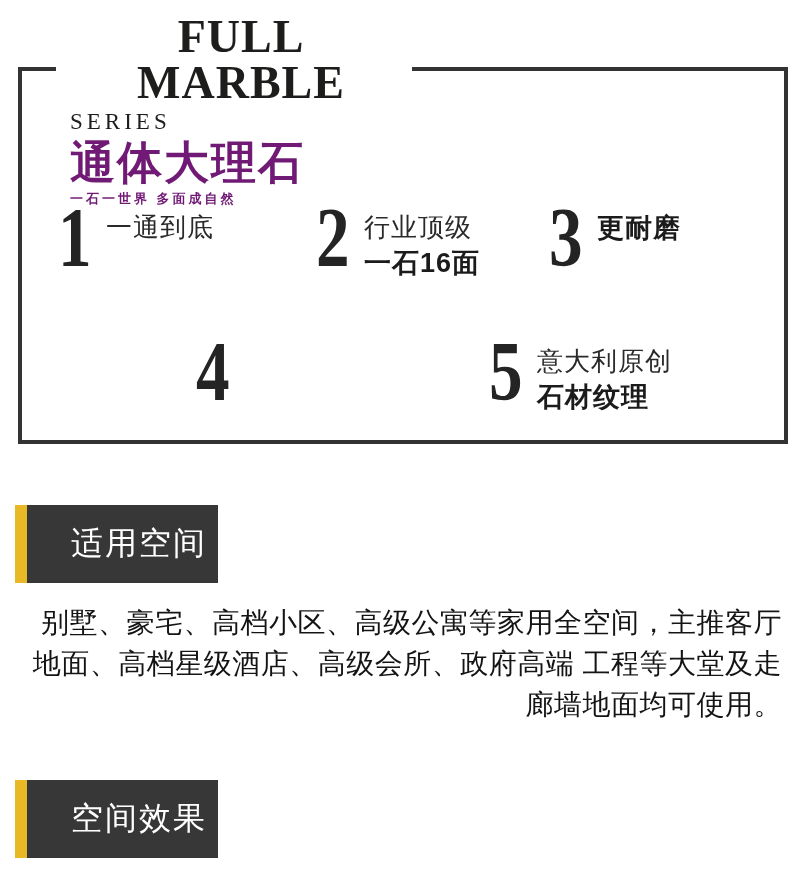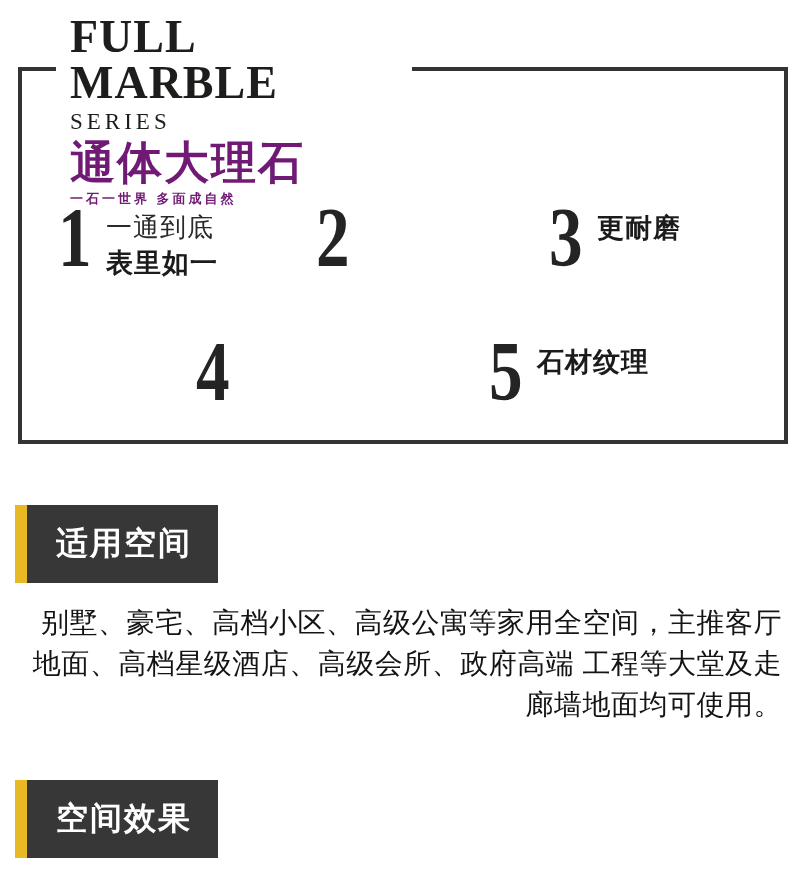--- a/index.html
+++ b/index.html
@@ -23,21 +23,21 @@
     border:4px solid var(--border-dark);
   }
 
   
   .brand{
     position:absolute;left:56px;top:10px;width:356px;
     background:#fff;z-index:2;padding:4px 0 6px 14px;
   }
   .title-en{
     font-family:"Liberation Serif", serif;font-weight:700;
-    font-size:46px;line-height:1.0;letter-spacing:1px;color:#1d1d1b;
+    font-size:46px;line-height:1.0;letter-spacing:1px;color:#1d1d1b;text-align:center;
   }
   .subtitle-en{
     font-family:"Liberation Serif", serif;font-weight:400;
     font-size:23px;line-height:1.1;letter-spacing:4px;color:#1d1d1b;
     margin-top:3px;
   }
   .title-zh{
     font-size:45px;font-weight:700;letter-spacing:2px;line-height:1.1;
     margin-top:4px;color:#701a75;
   }
@@ -60,22 +60,22 @@
   .f2{left:316px;top:206px;}
   .f3{left:549px;top:206px;}
   .f4{left:196px;top:340px;}
   .f5{left:489px;top:340px;}
 
   
   .badge{position:absolute;left:15px;display:flex;height:78px;}
   .badge .bar{width:12px;background:var(--accent-yellow);}
   .badge .box{
     width:191px;background:var(--badge-dark);color:#fff;
-    display:flex;align-items:center;padding-left:29px;
-    font-size:32px;letter-spacing:2px;font-weight:700;
+    display:flex;align-items:center;padding-left:44px;
+    font-size:32px;letter-spacing:2px;font-weight:400;
   }
   .badge1{top:505px;}
   .badge2{top:780px;}
 
   
   .body-text{
     position:absolute;left:18px;top:602px;width:764px;
     font-size:28px;line-height:41px;color:#141414;
     letter-spacing:0.5px;
     text-align:right;
@@ -92,42 +92,46 @@
     <div class="title-en">FULL MARBLE</div>
     <div class="subtitle-en">SERIES</div>
     <div class="title-zh">通体大理石</div>
     <div class="tagline">一石一世界 多面成自然</div>
   </header>
 
   <div class="feature f1">
     <div class="num">1</div>
     <div class="txt">
       <div class="l1">一通到底</div>
-      <div class="l2">表里如一</div>
     </div>
   </div>
 
   <div class="feature f2">
     <div class="num">2</div>
+    <div class="txt">
+      <div class="l1">行业顶级</div>
+      <div class="l2">一石16面</div>
+    </div>
   </div>
 
   <div class="feature f3">
     <div class="num">3</div>
     <div class="txt">
       <div class="l2">更耐磨</div>
     </div>
   </div>
 
   <div class="feature f4">
     <div class="num">4</div>
   </div>
 
   <div class="feature f5">
     <div class="num">5</div>
     <div class="txt">
+      <div class="l1">意大利原创</div>
       <div class="l2">石材纹理</div>
     </div>
   </div>
 
   <div class="badge badge1">
     <div class="bar"></div>
     <div class="box">适用空间</div>
   </div>
 
   <p class="body-text">别墅、豪宅、高档小区、高级公寓等家用全空间，主推客厅地面、高档星级酒店、高级会所、政府高端 工程等大堂及走廊墙地面均可使用。</p>

